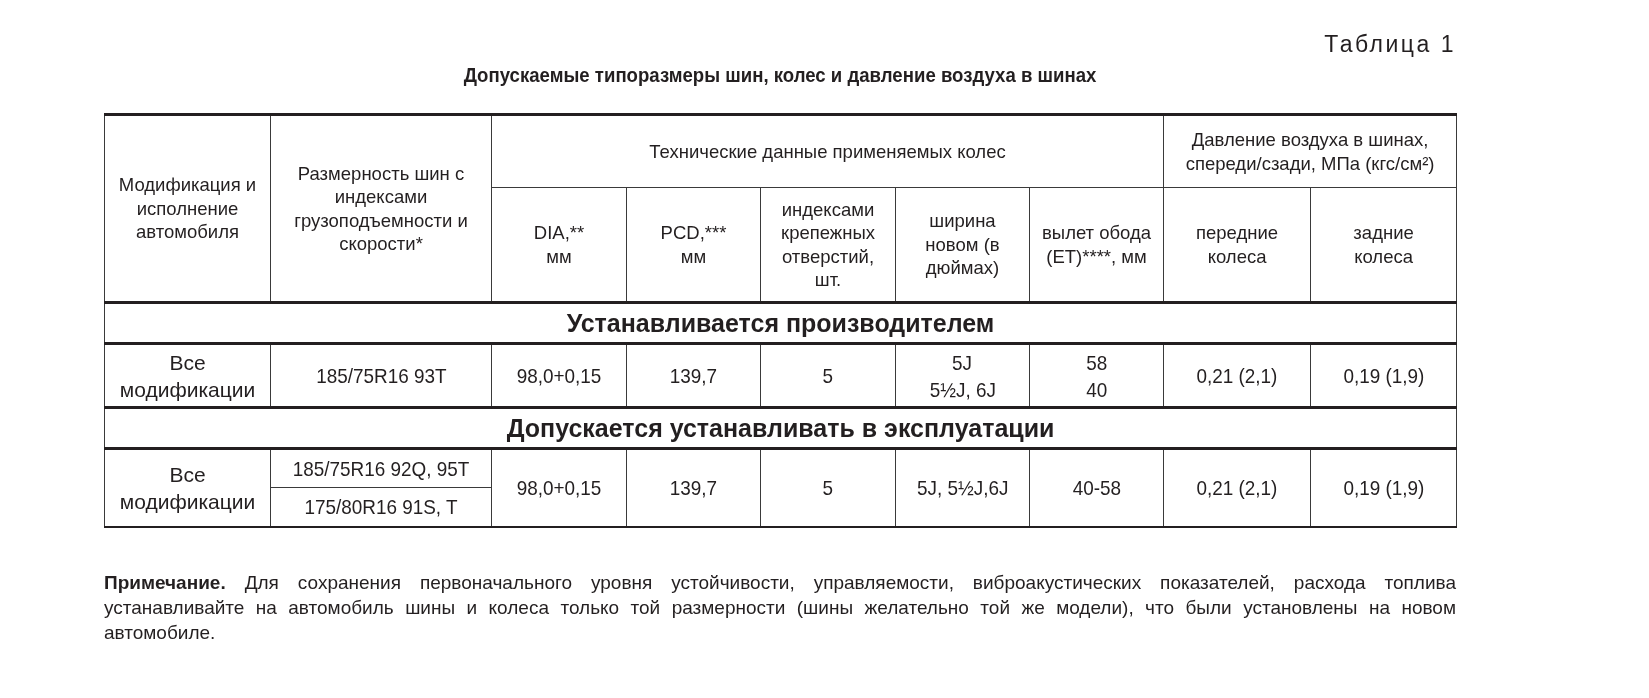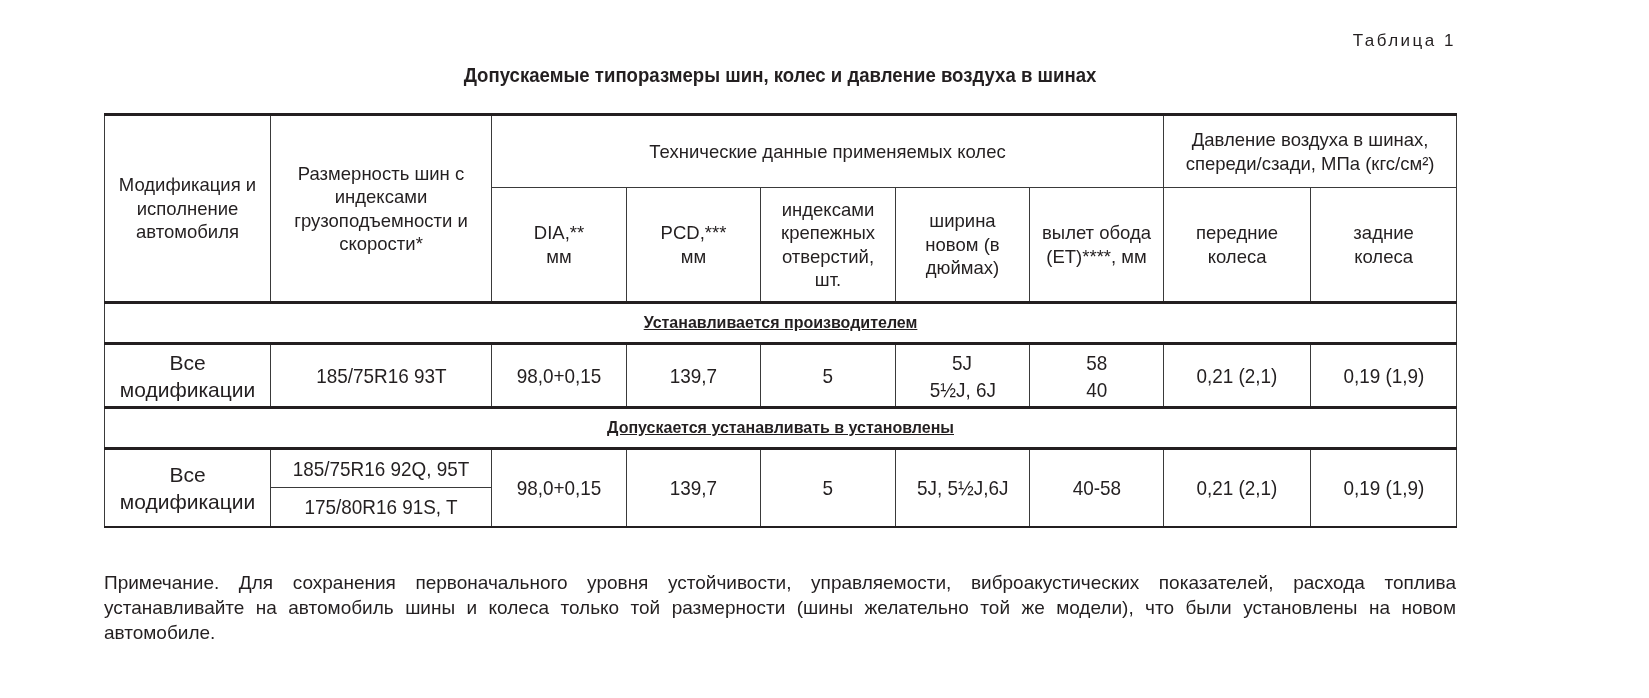--- a/index.html
+++ b/index.html
@@ -2,48 +2,48 @@
 <html><head>
   <meta charset="utf-8">
   <style>
     html, body { margin: 0; padding: 0; background: #ffffff; }
     body {
       width: 1649px; height: 698px; position: relative; overflow: hidden;
       font-family: "Liberation Sans", sans-serif; color: #231f20;
     }
     .table-label {
       position: absolute; top: 31px; right: 193px;
-      font-size: 17px; letter-spacing: 2.5px; color: #231f20;
+      font-size: 23px; letter-spacing: 2.5px; color: #231f20;
     }
     .title {
       position: absolute; top: 64px; left: 0; width: 1560px; text-align: center;
       font-size: 20px; font-weight: bold; color: #231f20;
       transform: scaleX(0.93); transform-origin: 780px 0;
     }
     table.spec {
       position: absolute; top: 113px; left: 104px; width: 1352px;
       border-collapse: collapse; table-layout: fixed;
       border-top: 3px solid #231f20; border-bottom: 2px solid #231f20;
     }
     table.spec td {
       border: 1.5px solid #3a3a3a; text-align: center; vertical-align: middle;
       font-size: 19px; line-height: 24px; padding: 0; color: #231f20;
     }
     table.spec td.hdr { font-size: 18.5px; line-height: 23.5px; }
     table.spec tr.section td {
-      font-weight: bold; font-size: 16px; height: 38px;
-      border-top: 3px solid #231f20; border-bottom: 3px solid #231f20; text-decoration: underline;
+      font-weight: bold; font-size: 25px; height: 38px;
+      border-top: 3px solid #231f20; border-bottom: 3px solid #231f20;
     }
     table.spec td.val { font-size: 21px; line-height: 27px; }
     .cond { display: inline-block; transform: scaleX(0.9); }
     .note {
       position: absolute; top: 570px; left: 104px; width: 1352px;
       font-size: 19px; line-height: 25px; text-align: justify; color: #231f20;
     }
-    .note b { font-weight: normal; }
+    .note b { font-weight: bold; }
   </style>
 </head>
 <body>
 
 <div class="table-label">Таблица 1</div>
 <div class="title">Допускаемые типоразмеры шин, колес и давление воздуха в шинах</div>
 
 <table class="spec">
   <colgroup>
     <col style="width:166px">
@@ -110,21 +110,21 @@
     </td>
     <td class="val">
       <div class="cond">58</div><br>
       <div class="cond">40</div>
     </td>
     <td class="val"><span class="cond">0,21 (2,1)</span></td>
     <td class="val"><span class="cond">0,19 (1,9)</span></td>
   </tr>
 
   <tr class="section">
-    <td colspan="9">Допускается устанавливать в установлены</td>
+    <td colspan="9">Допускается устанавливать в эксплуатации</td>
   </tr>
   <tr style="height:39px">
     <td class="val" rowspan="2">
           <div style="width:150px;margin:0 auto">Все модификации</div>
         </td>
     <td class="val"><span class="cond">185/75R16 92Q, 95T</span></td>
     <td class="val" rowspan="2"><span class="cond">98,0+0,15</span></td>
     <td class="val" rowspan="2"><span class="cond">139,7</span></td>
     <td class="val" rowspan="2"><span class="cond">5</span></td>
     <td class="val" rowspan="2"><span class="cond">5J, 5½J,6J</span></td>

